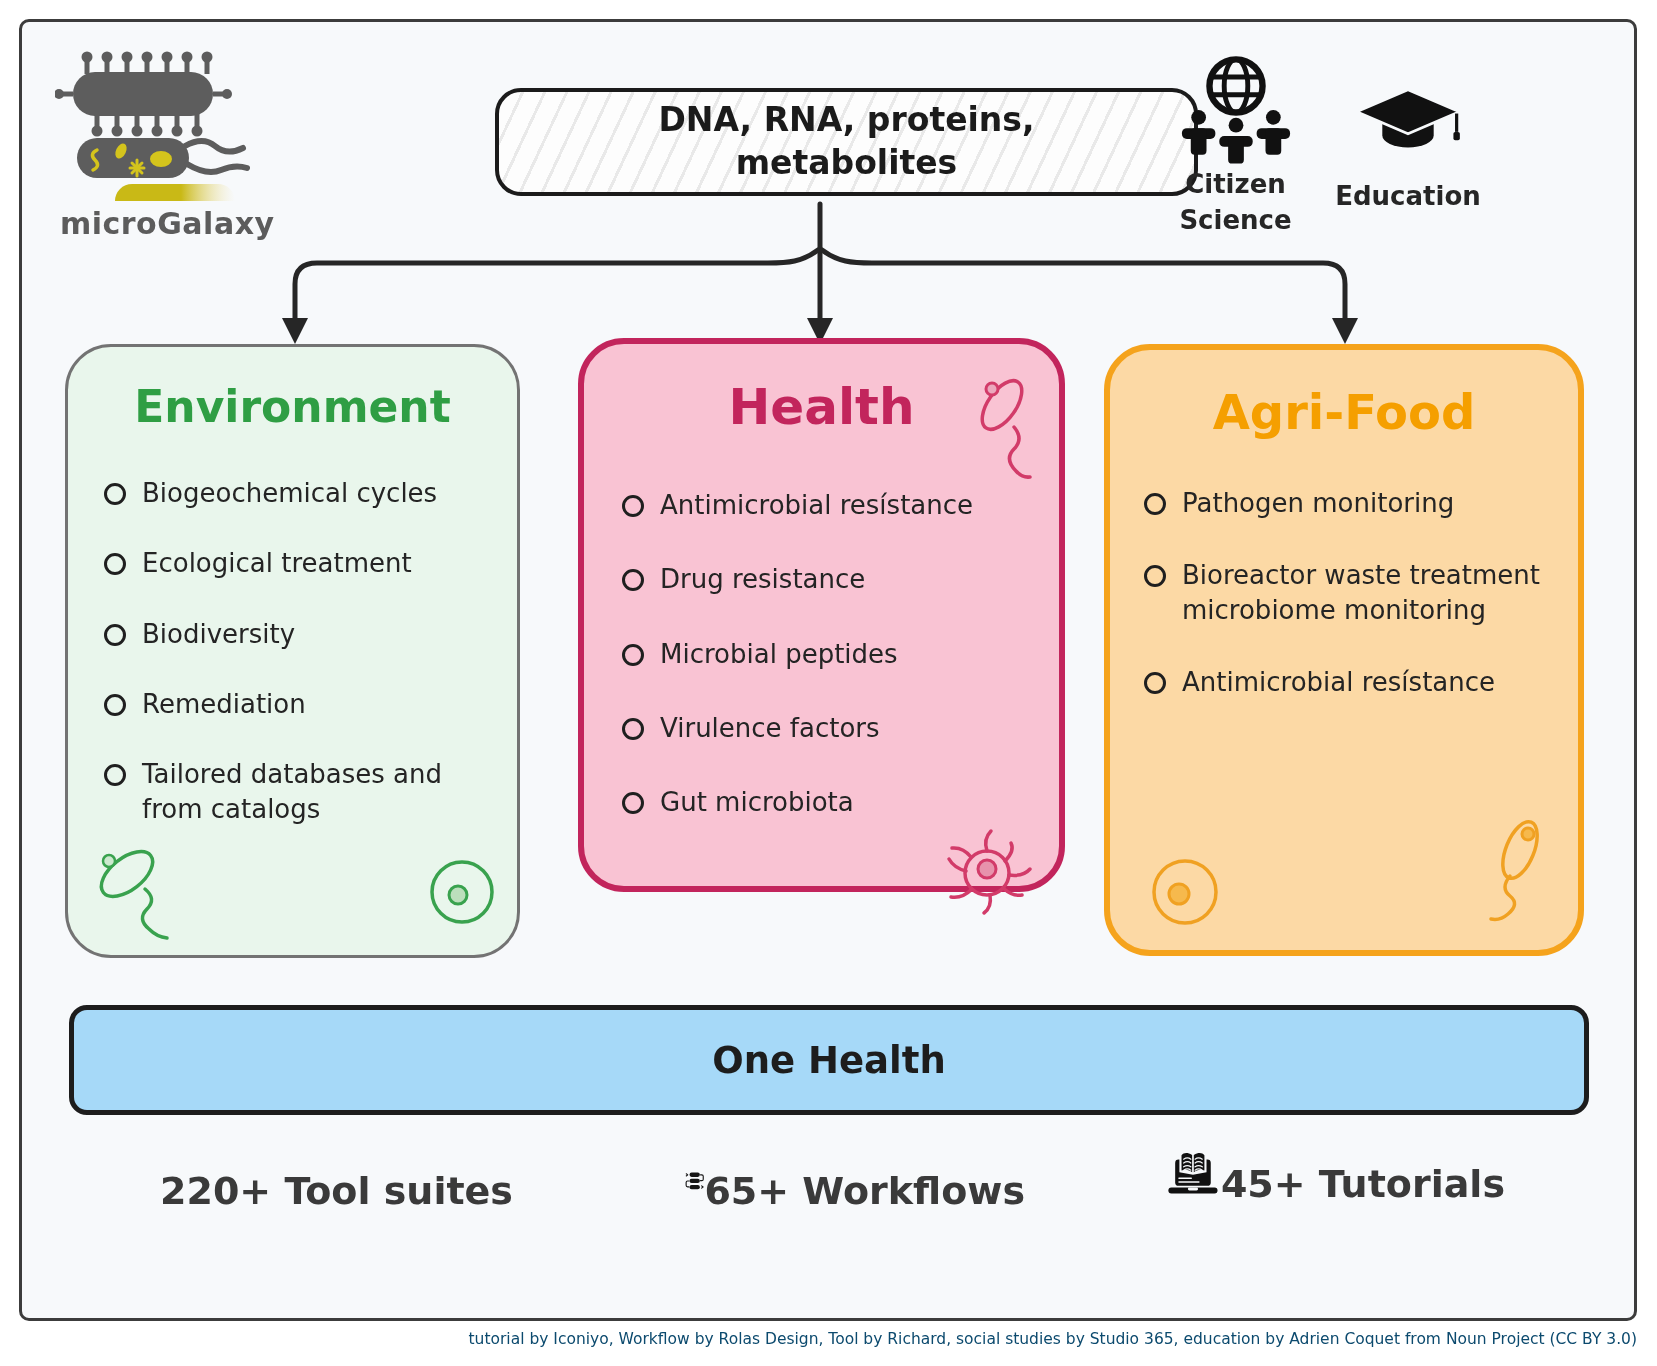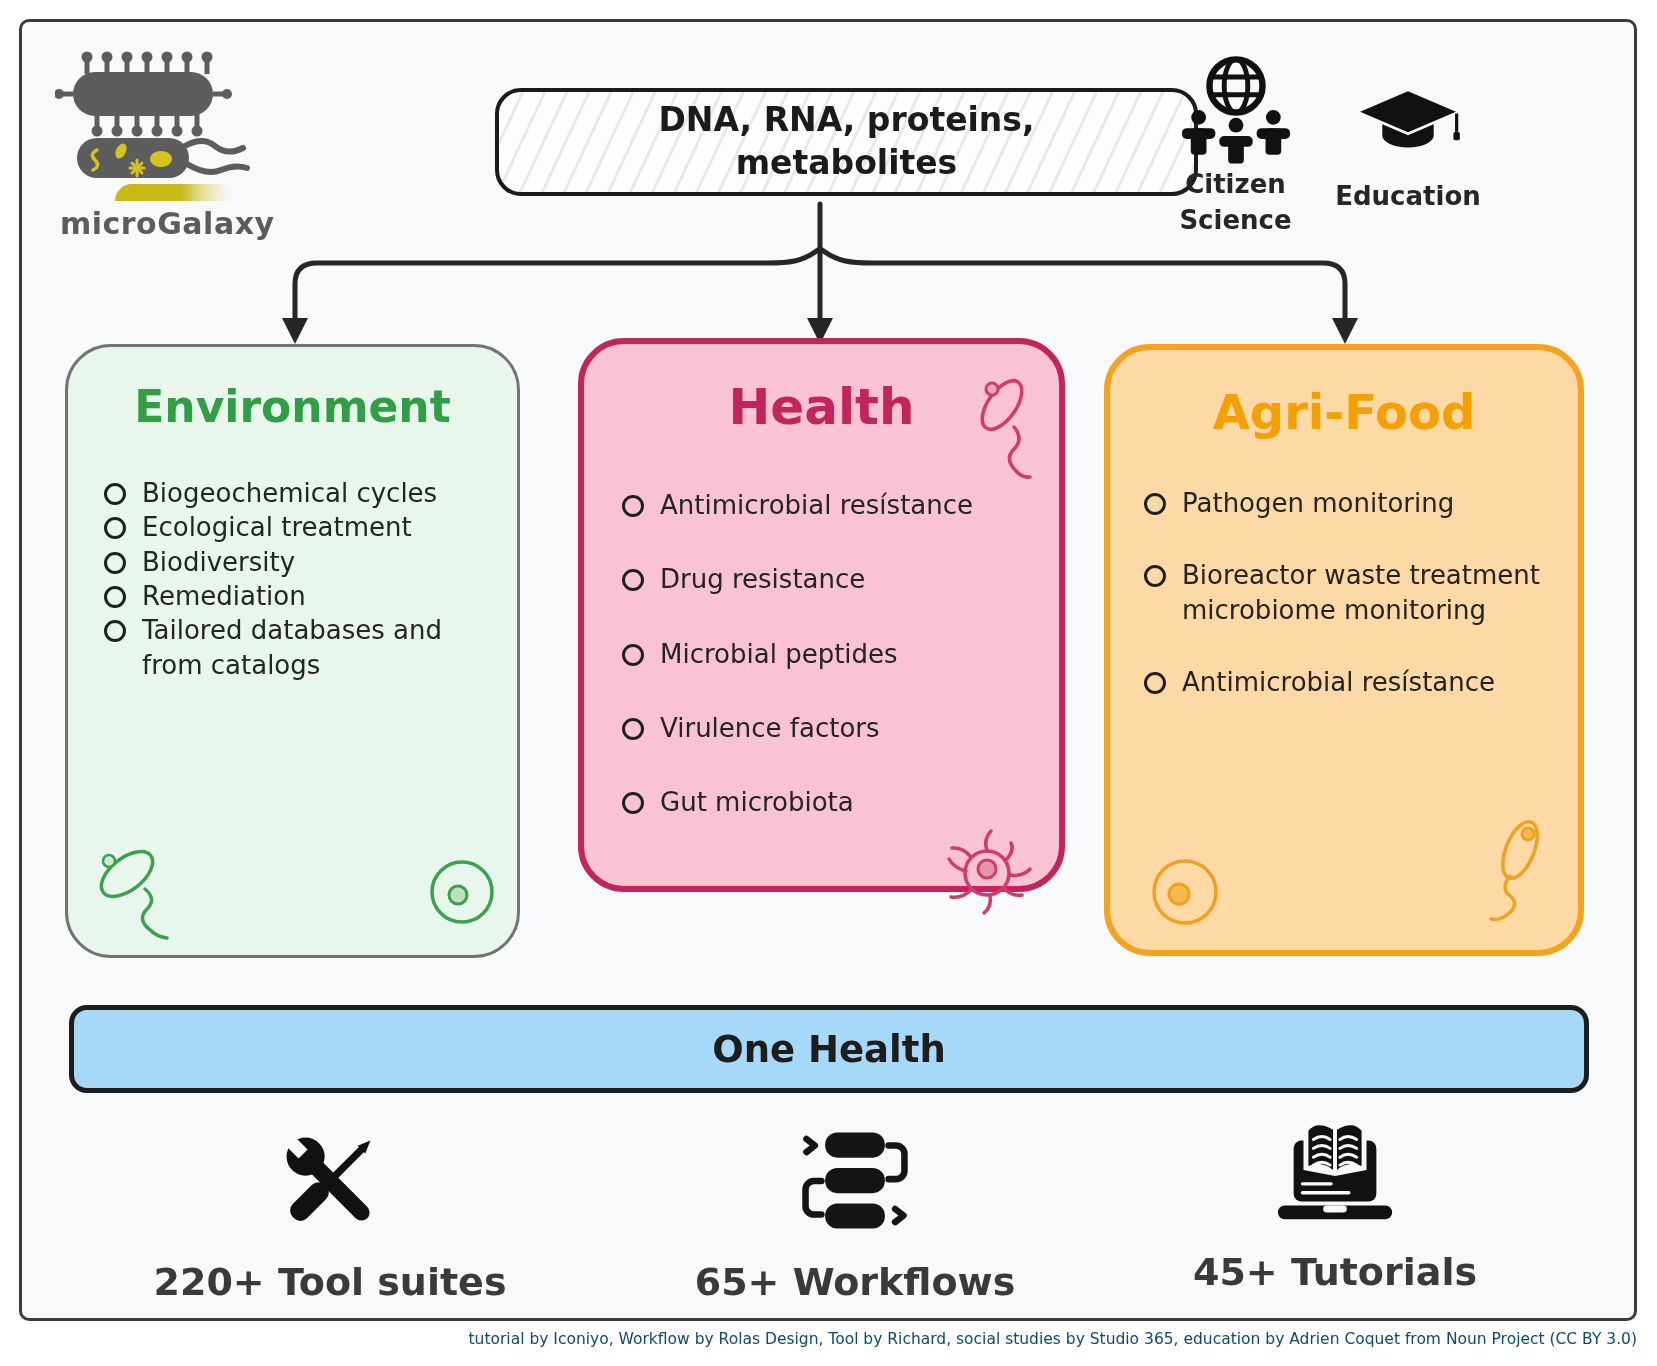--- a/index.html
+++ b/index.html
@@ -25,32 +25,32 @@
   
   .card{position:absolute;box-sizing:border-box;border-radius:46px;}
   .card h2{margin:14px 0 0;text-align:center;font-weight:700;}
   .card-env{left:65px;top:344px;width:455px;height:614px;background:#e9f6ec;border:3px solid #737373;padding:20px 36px;}
   .card-env h2{color:#2f9e44;font-size:44px;}
   .card-health{left:578px;top:338px;width:487px;height:554px;background:#f9c3d3;border:6px solid #c2255c;padding:20px 38px;}
   .card-health h2{color:#c2255c;font-size:50px;}
   .card-agri{left:1104px;top:344px;width:480px;height:612px;background:#fcd9a5;border:6px solid #f5a31c;padding:20px 34px;}
   .card-agri h2{color:#f59f00;font-size:48px;}
   .items{list-style:none;margin:0;padding:0;display:flex;flex-direction:column;font-size:26px;color:#242424;line-height:1.32;}
-  .card-env .items{margin-top:44px;}
+  .card-env .items{margin-top:44px;gap:36px;}
   .card-health .items{margin-top:52px;gap:40px;}
   .card-agri .items{margin-top:46px;gap:38px;}
   .items li{display:flex;align-items:flex-start;gap:16px;}
   .bullet{width:16px;height:16px;border:3px solid #1f1f1f;border-radius:50%;flex:0 0 auto;margin-top:7px;}
   .doodle{position:absolute;}
   
-  .one-health{position:absolute;left:69px;top:1005px;width:1520px;height:88px;box-sizing:border-box;
+  .one-health{position:absolute;left:69px;top:1005px;width:1520px;height:110px;box-sizing:border-box;
     background:#a6d9f8;border:5px solid #1d1d1d;border-radius:18px;display:flex;align-items:center;justify-content:center;
     font-size:37px;font-weight:600;color:#1d1d1d;}
   
-  .stat{position:absolute;width:340px;display:flex;flex-direction:column;align-items:center;}
+  .stat{position:absolute;width:340px;display:flex;flex-direction:row;align-items:center;}
   .stat .lbl{margin-top:20px;font-size:38px;font-weight:700;color:#3a3a3a;white-space:nowrap;}
   .stat-tools{left:160px;top:1122px;}
   .stat-workflows{left:685px;top:1122px;}
   .stat-tutorials{left:1165px;top:1118px;}
   
   .attribution{position:absolute;left:0;top:1330px;width:1637px;text-align:right;font-size:15.5px;color:#0c4a6e;}
 </style>
 </head>
 <body>
 

